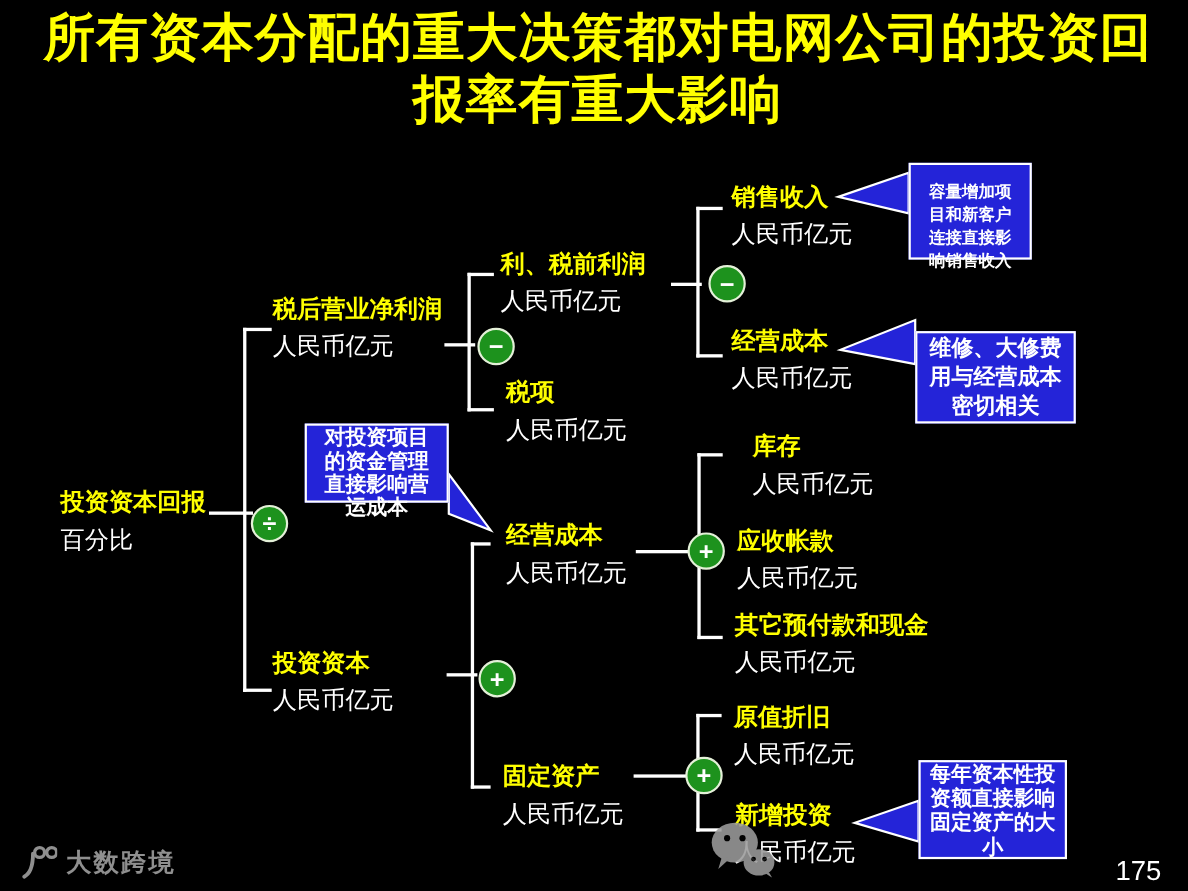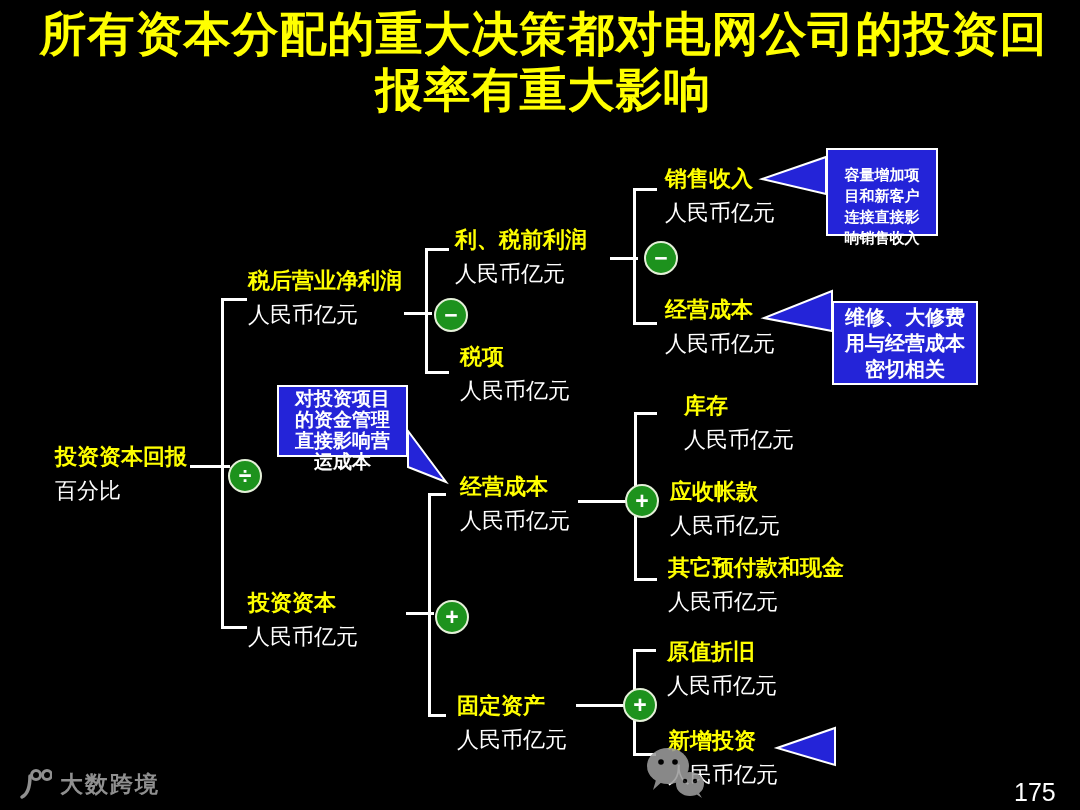--- a/index.html
+++ b/index.html
@@ -143,20 +143,24 @@
 目和新客户
 连接直接影
 响销售收入</div>
   <div class="callout c2">维修、大修费
 用与经营成本
 密切相关</div>
   <div class="callout c3">对投资项目
 的资金管理
 直接影响营
 运成本</div>
+  <div class="callout c4">每年资本性投
+资额直接影响
+固定资产的大
+小</div>
 
   <div class="brand">
     <svg width="34" height="36" viewBox="0 0 34 36">
       <path d="M12 10 C12 20 10 28 4 31" stroke="#8f8f8f" stroke-width="3.5" fill="none" stroke-linecap="round"></path>
       <circle cx="18" cy="9" r="4.5" stroke="#8f8f8f" stroke-width="3" fill="none"></circle>
       <circle cx="29" cy="9" r="4.5" stroke="#8f8f8f" stroke-width="3" fill="none"></circle>
     </svg>
     <span class="brand-text">大数跨境</span>
   </div>
 

